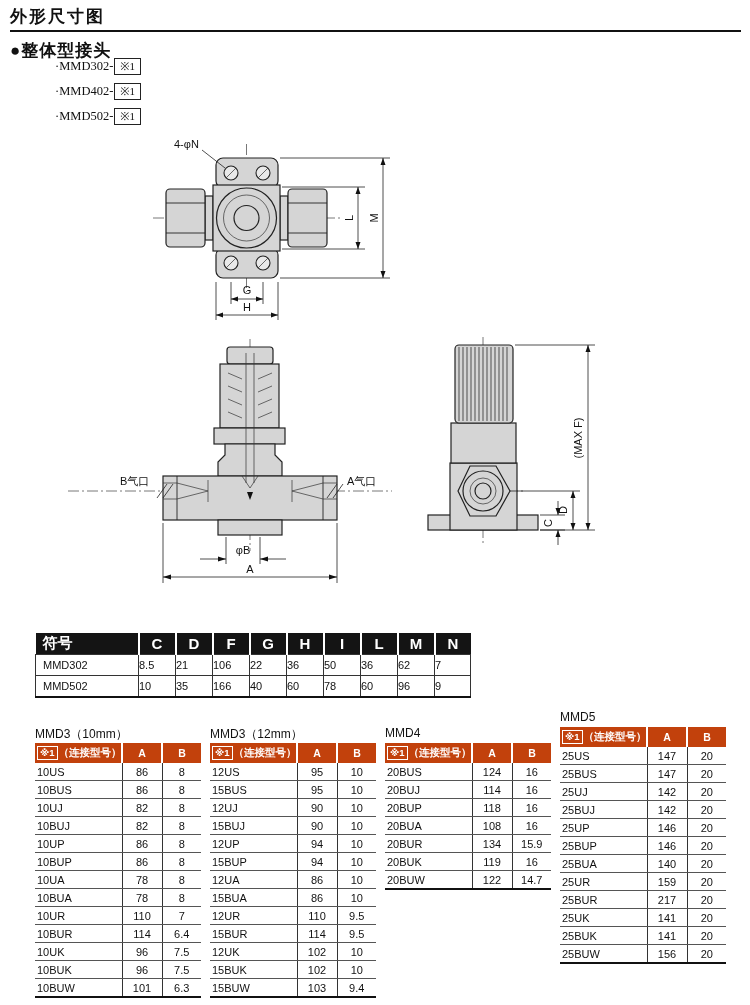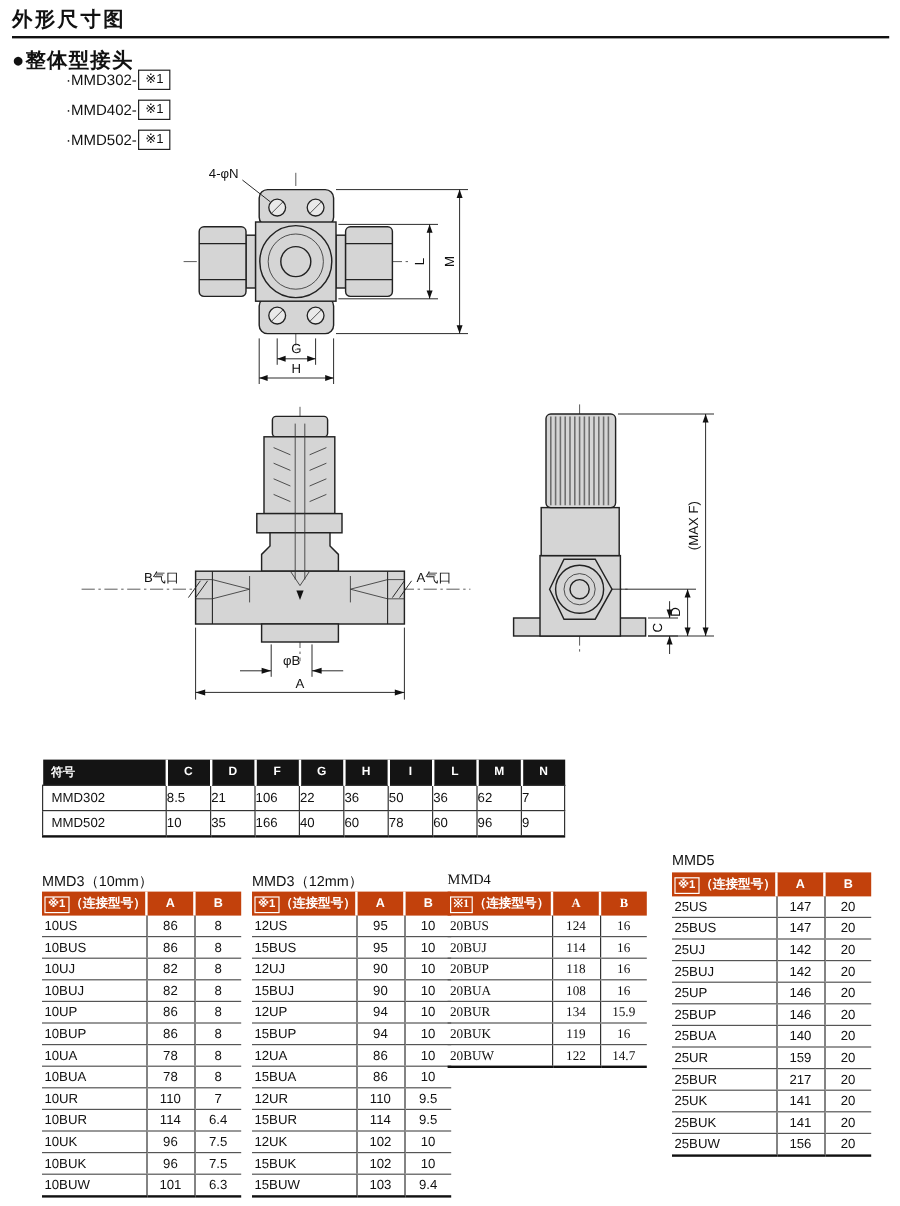--- a/index.html
+++ b/index.html
@@ -5,42 +5,42 @@
   html,body{margin:0;padding:0;background:#ffffff;}
   body{width:750px;height:1005px;position:relative;overflow:hidden;
        font-family:"Liberation Sans","DejaVu Sans",sans-serif;color:#111;}
   .abs{position:absolute;}
 
   
   .page-title{left:10px;top:5px;font-size:17px;font-weight:bold;letter-spacing:2px;}
   .title-rule{left:10px;top:30px;width:731px;height:2px;background:#111;}
   .section-heading{left:10px;top:39px;font-size:17px;font-weight:bold;letter-spacing:1px;}
 
-  .model-list{left:55px;top:56px;}
+  .model-list{left:55px;top:56px;font-family:Liberation Serif, serif;}
   .model-item{height:21px;display:flex;align-items:center;font-size:12.5px;margin-bottom:4px;}
   .ref-box{display:inline-block;border:1.5px solid #222;padding:0 5px;font-size:11px;
            line-height:15px;margin-left:1px;}
 
   
   svg text{font-family:"Liberation Sans","DejaVu Sans",sans-serif;}
   .part{fill:#d5d5d5;stroke:#222;stroke-width:1.2;}
   .hole{fill:#e9e9e9;stroke:#222;stroke-width:1.1;}
   .ln{stroke:#222;stroke-width:0.9;fill:none;}
   .thin{stroke:#333;stroke-width:0.7;fill:none;}
   .cl{stroke:#555;stroke-width:0.8;fill:none;stroke-dasharray:11 3 2 3;}
   .dim{stroke:#222;stroke-width:0.8;fill:none;}
   .arw{fill:#111;stroke:none;}
   .dtx{font-size:11px;fill:#111;}
   .knurl{stroke:#6e6e6e;stroke-width:1.3;}
 
   
   table{border-collapse:collapse;}
   .main-t{left:35px;top:633px;}
   .main-t table{table-layout:fixed;}
-  .main-t th{background:#141414;color:#fff;font-size:10px;font-weight:bold;
+  .main-t th{background:#141414;color:#fff;font-size:15px;font-weight:bold;
              height:21px;border-left:2px solid #fff;text-align:center;padding:0;}
   .main-t th:first-child{border-left:none;text-align:left;padding-left:7px;width:95px;}
   .main-t th.num{width:35px;}
   .main-t td{border:1px solid #333;font-size:11px;height:20px;padding:0;}
   .main-t td:first-child{text-align:left;padding-left:7px;}
   .main-t tr:last-child td{border-bottom:2px solid #111;margin-left:28px;}
 
   
   .conn{width:160px;}
   .conn-title{font-size:12px;margin-bottom:3px;height:14px;}
@@ -489,21 +489,21 @@
         </tr>
         <tr>
           <td>15BUW</td>
           <td>103</td>
           <td>9.4</td>
         </tr>
       </tbody>
   </table>
 </div>
 
-<div class="abs conn" style="left:373px;top:726px;font-family:Liberation Serif, serif;">
+<div class="abs conn" style="left:385px;top:726px;">
   <div class="conn-title">MMD4</div>
   <table>
     <thead>
       <tr>
         <th><span class="ref-box-w">※1</span><span>（连接型号）</span></th>
         <th class="num">A</th>
         <th class="num">B</th>
       </tr>
     </thead>
     <tbody>

